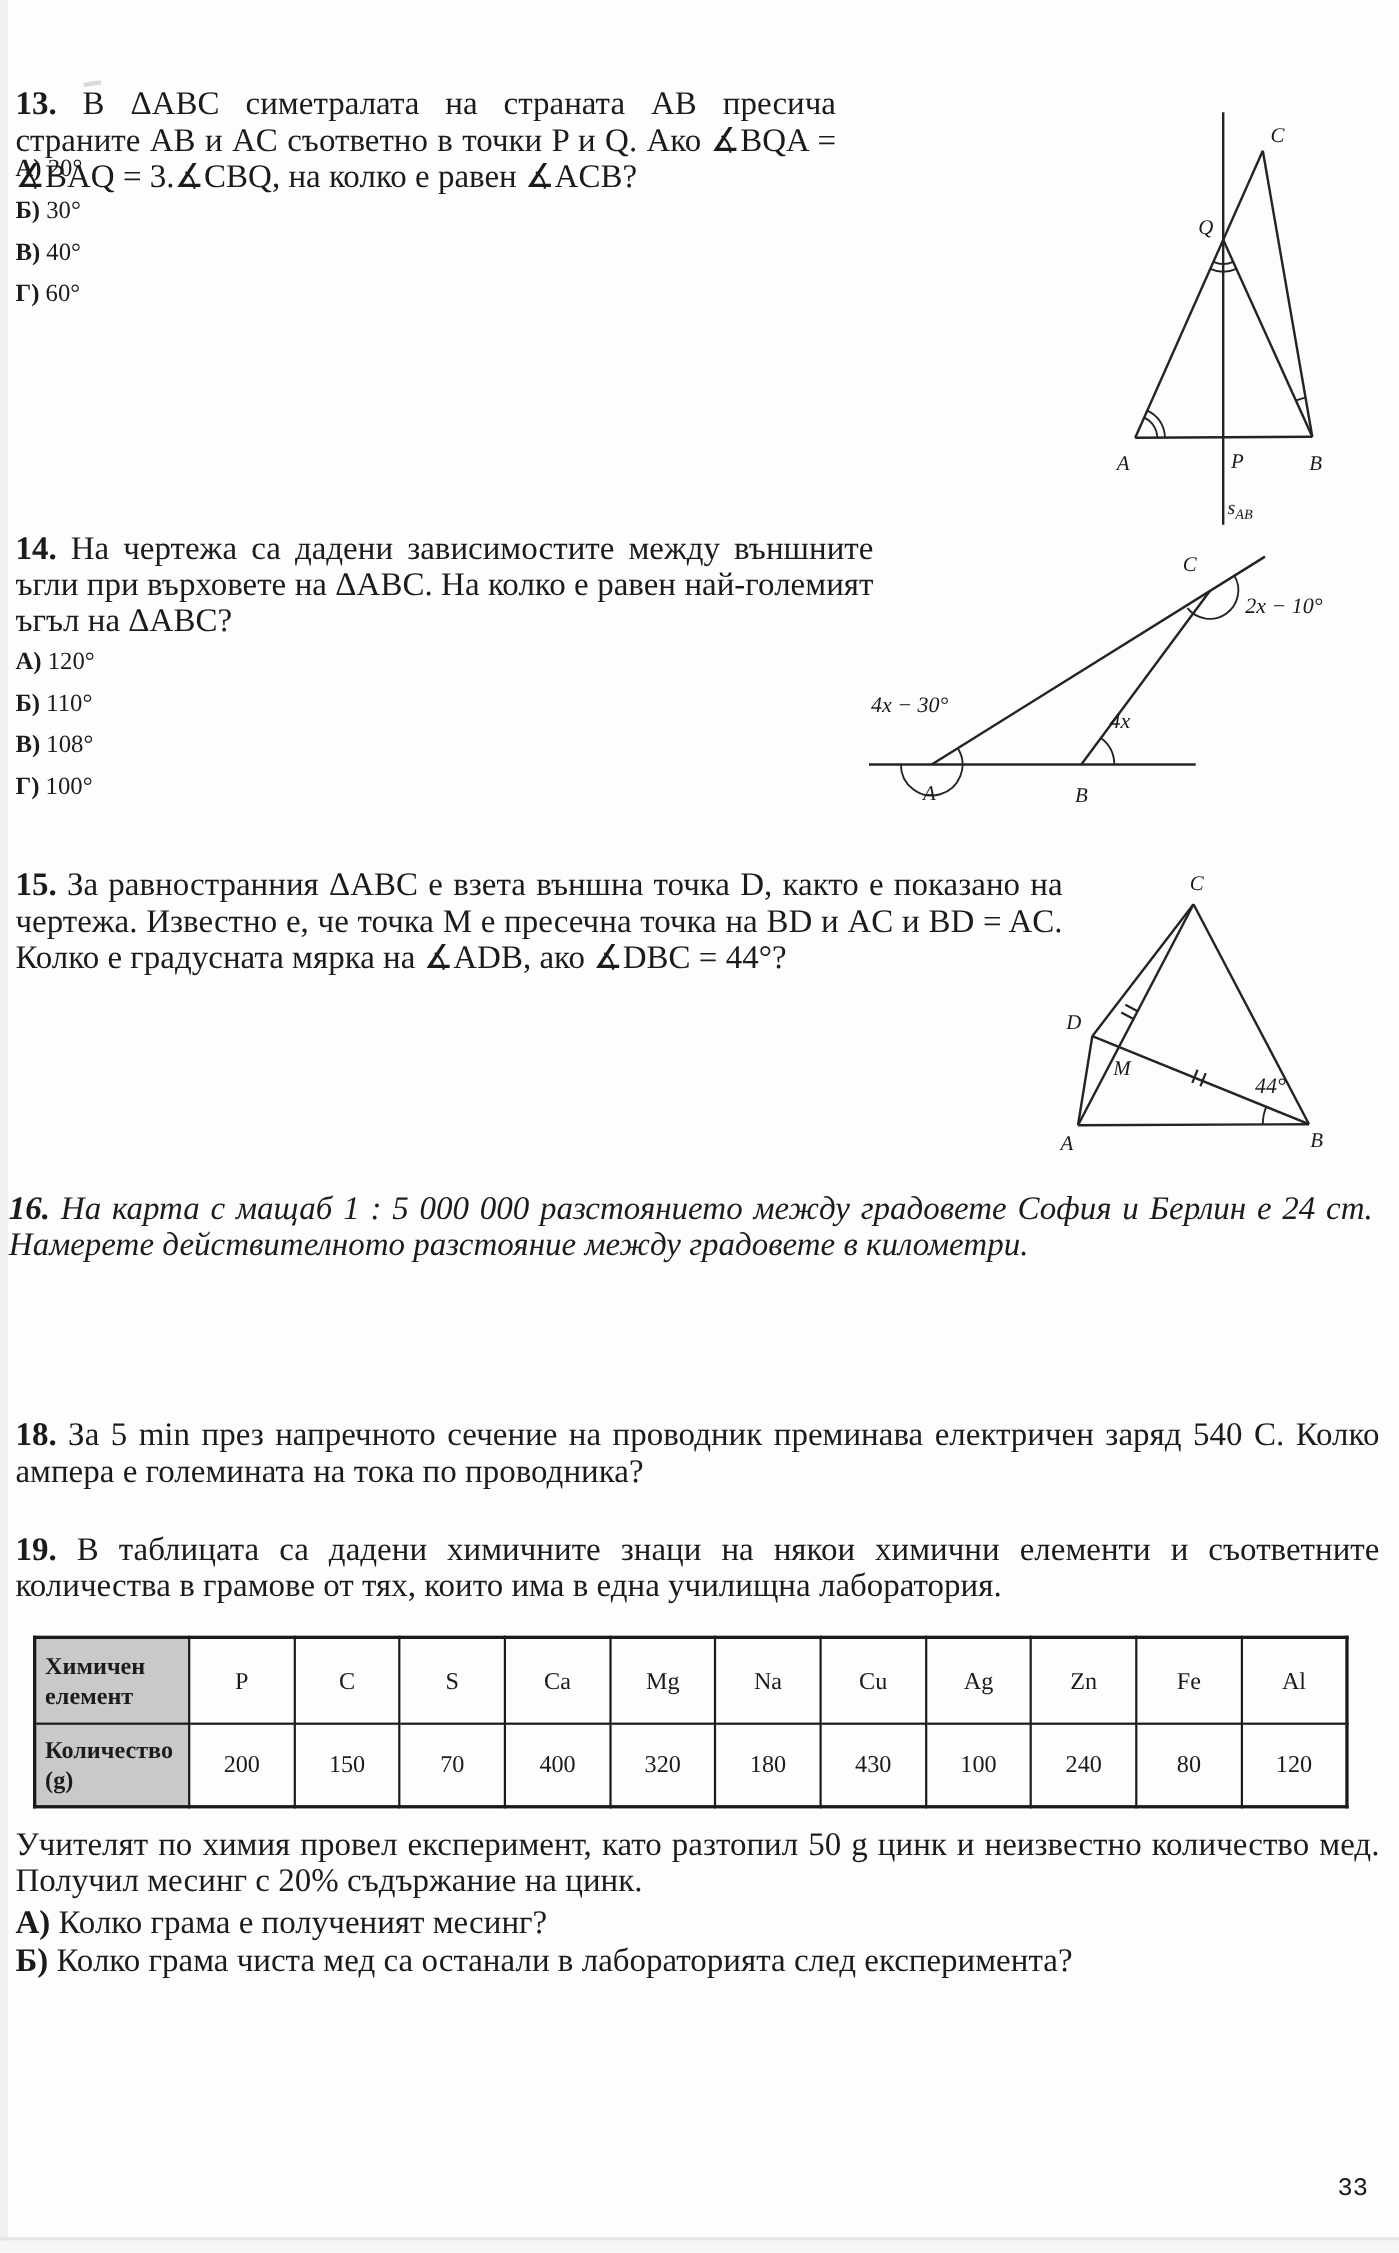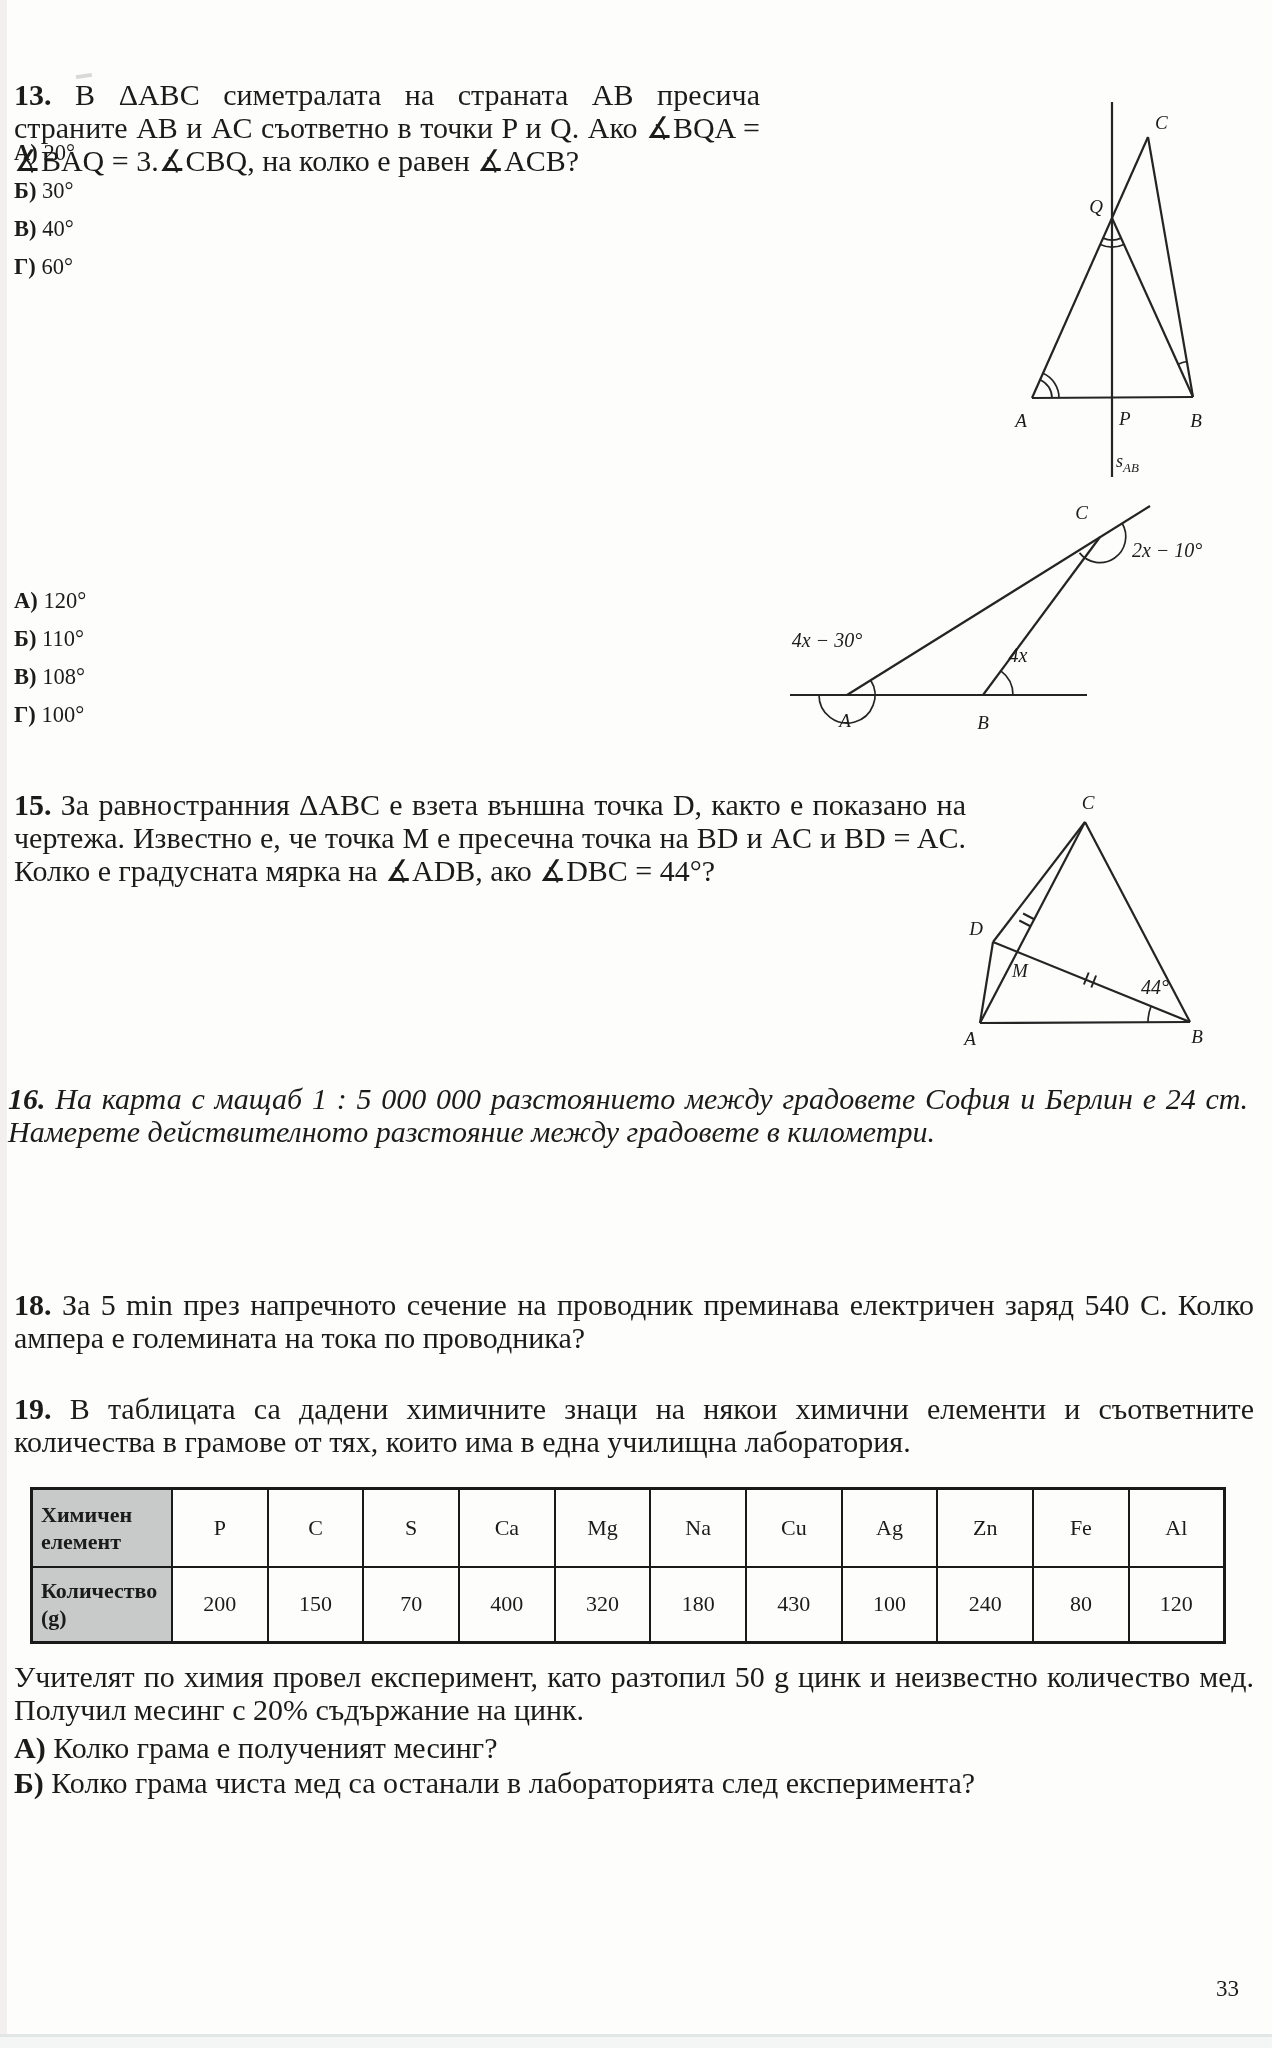--- a/index.html
+++ b/index.html
@@ -43,21 +43,21 @@
     font-size:22px;
   }
   table.chem th, table.chem td{border:2px solid #1a1a1a;}
   table.chem .rowhead{
     background:#c8cac9;font-weight:bold;text-align:left;
     padding:4px 8px;line-height:27px;width:122px;font-size:22px;
   }
   table.chem td{ text-align:center;}
   table.chem tr.r1{height:78px;}
   table.chem tr.r2{height:76px;}
-  .pageno{position:absolute;font-size:23px;}
+  .pageno{position:absolute;font-size:23px;font-family:Liberation Mono, monospace;}
   .artifact{position:absolute;}
 </style>
 </head>
 <body>
 
 <div class="page">
 
   <p class="ptext" style="left:14px;top:78px;width:746px;"><span class="pnum">13.</span> <span>В ΔABC симетралата на страната AB пресича страните AB и AC съответно в точки P и Q. Ако ∡BQA = ∡BAQ = 3.∡CBQ, на колко е равен ∡ACB?</span></p>
   <ul class="options" style="left:14px;top:134px;">
     <li><span class="olabel">А)</span> <span>20°</span></li>
@@ -78,20 +78,21 @@
     <path d="M 168.9 169.4 A 29 29 0 0 1 145.2 169.5"></path>
     <path d="M 223.2 289.2 A 36 36 0 0 1 231.9 286.5"></path>
     <text class="flabel" x="200" y="54" text-anchor="start">C</text>
     <text class="flabel" x="148" y="138" text-anchor="end">Q</text>
     <text class="flabel" x="66" y="352" text-anchor="middle">A</text>
     <text class="flabel" x="164" y="350" text-anchor="start">P</text>
     <text class="flabel" x="241" y="352" text-anchor="middle">B</text>
     <text class="flabel" x="161" y="392" text-anchor="start"><tspan font-size="18">s</tspan><tspan dy="5" font-size="13">AB</tspan></text>
   </svg>
 
+  <p class="ptext" style="left:14px;top:482px;width:780px;"><span class="pnum">14.</span> <span>На чертежа са дадени зависимостите между външните ъгли при върховете на ΔABC. На колко е равен най-големият ъгъл на ΔABC?</span></p>
   <ul class="options" style="left:14px;top:582px;">
     <li><span class="olabel">А)</span> <span>120°</span></li>
     <li><span class="olabel">Б)</span> <span>110°</span></li>
     <li><span class="olabel">В)</span> <span>108°</span></li>
     <li><span class="olabel">Г)</span> <span>100°</span></li>
   </ul>
 
   <svg class="fig" style="left:775px;top:455px;" width="460" height="295" viewBox="0 0 460 295">
     <line x1="15" y1="240" x2="312" y2="240"></line>
     <line x1="72" y1="240" x2="375" y2="51"></line>

